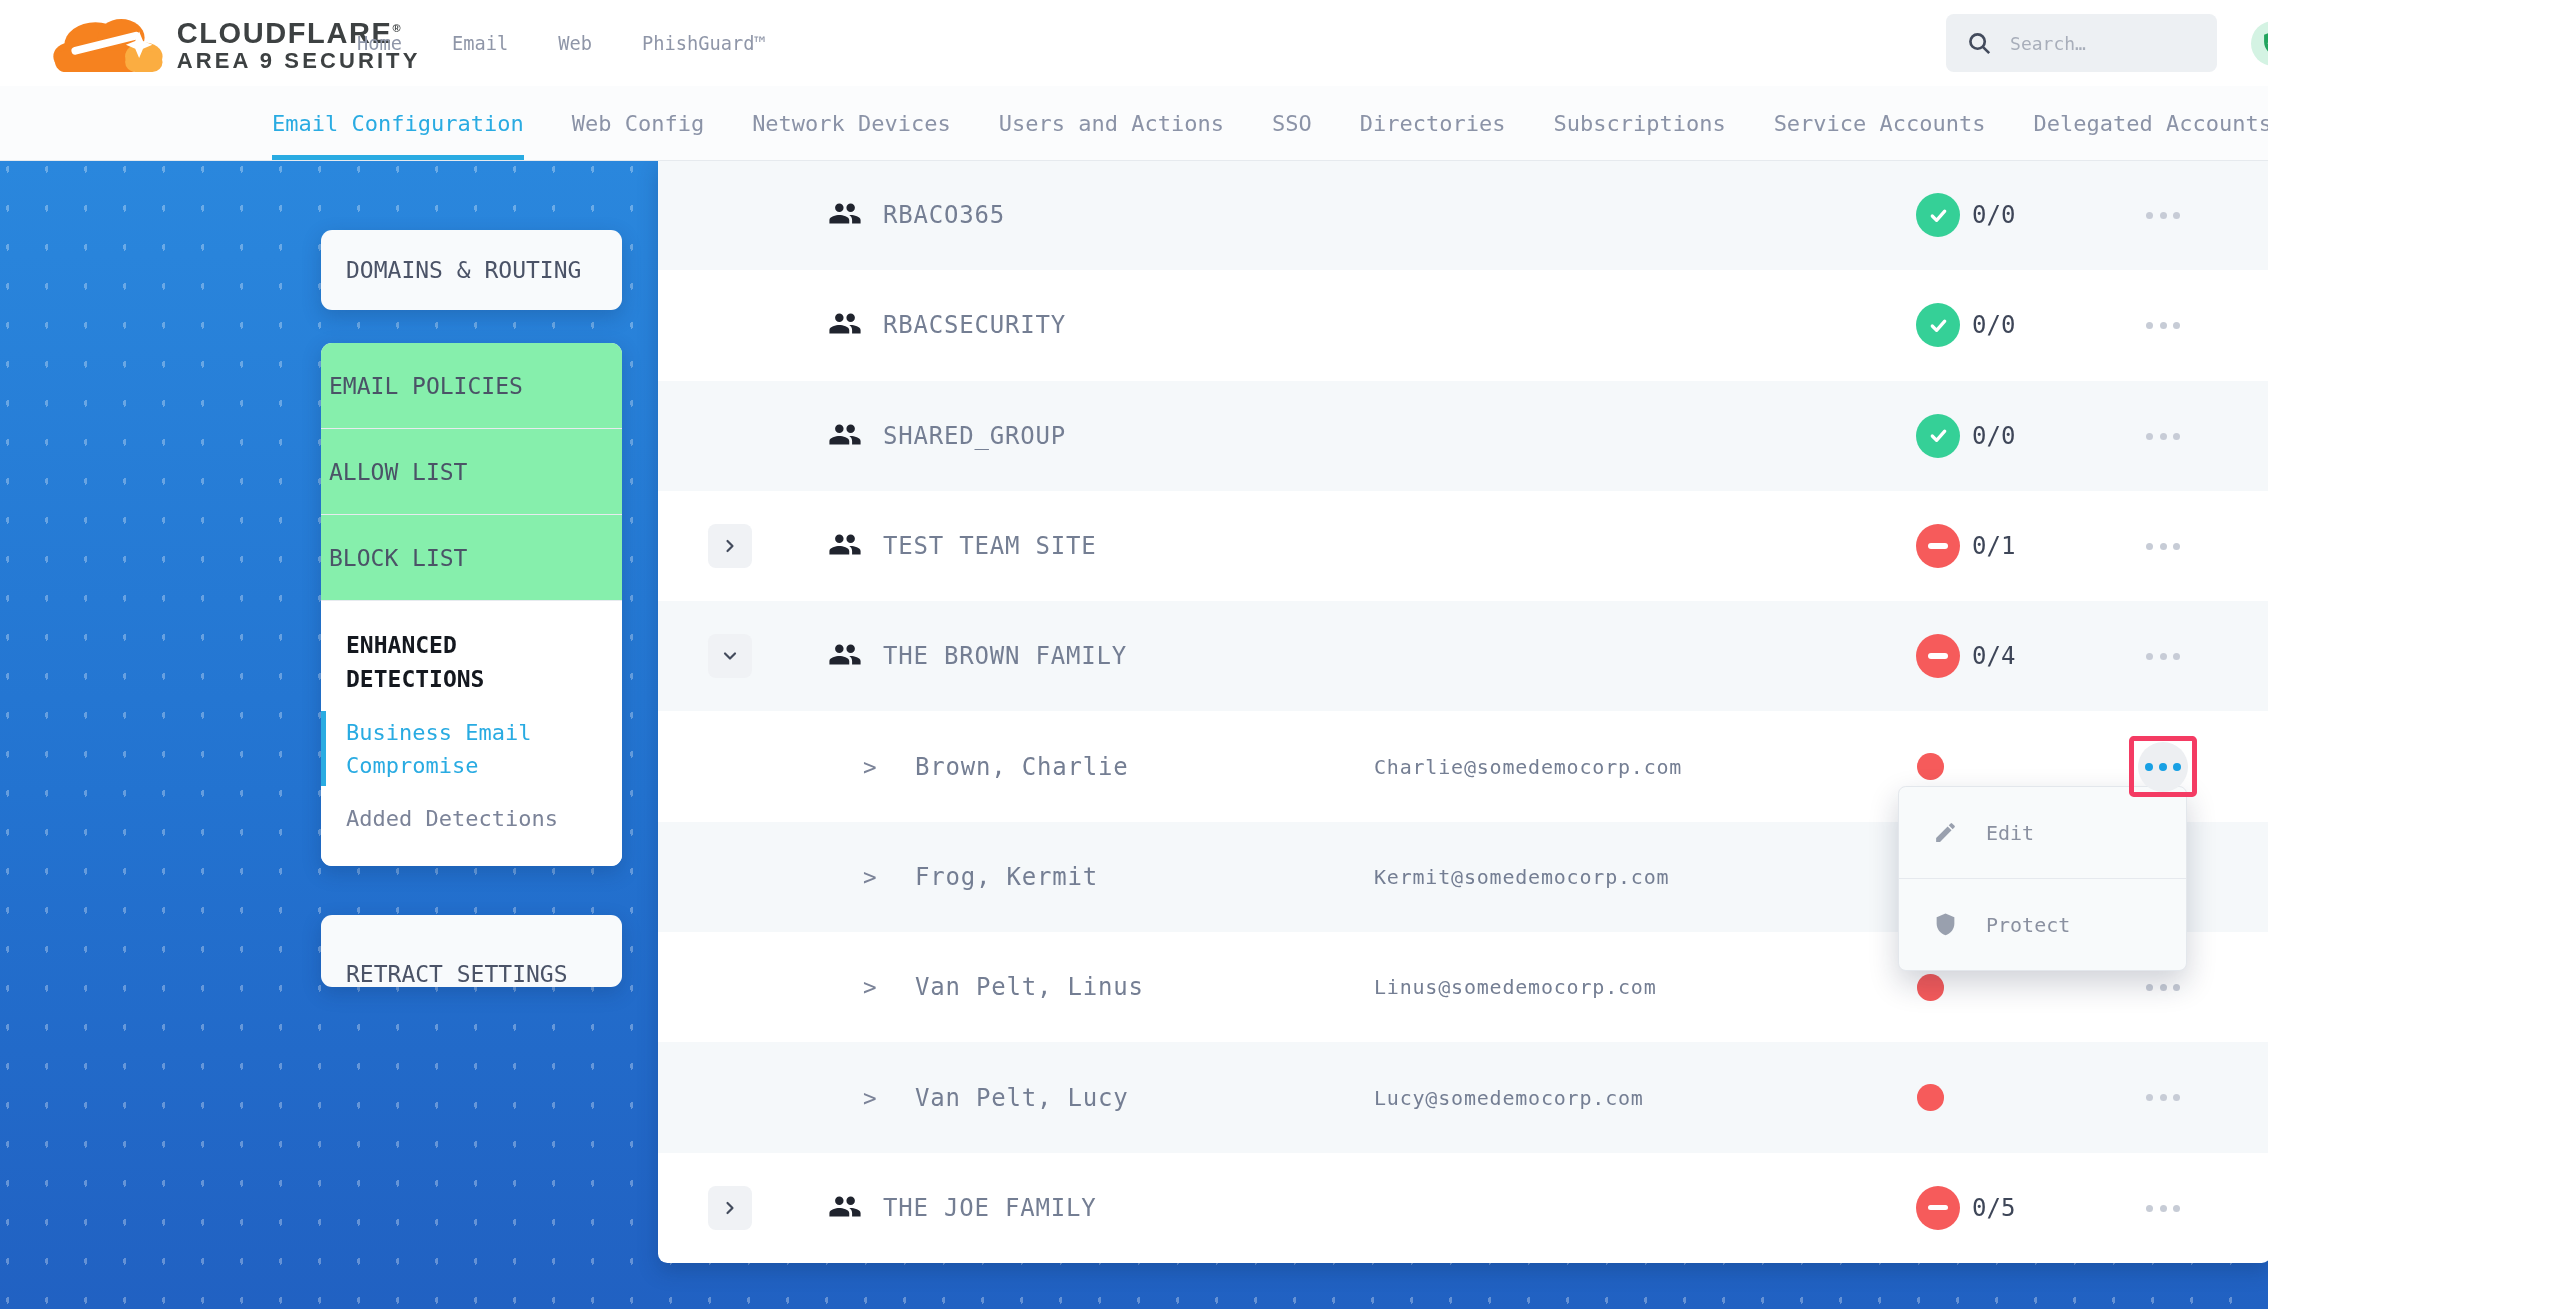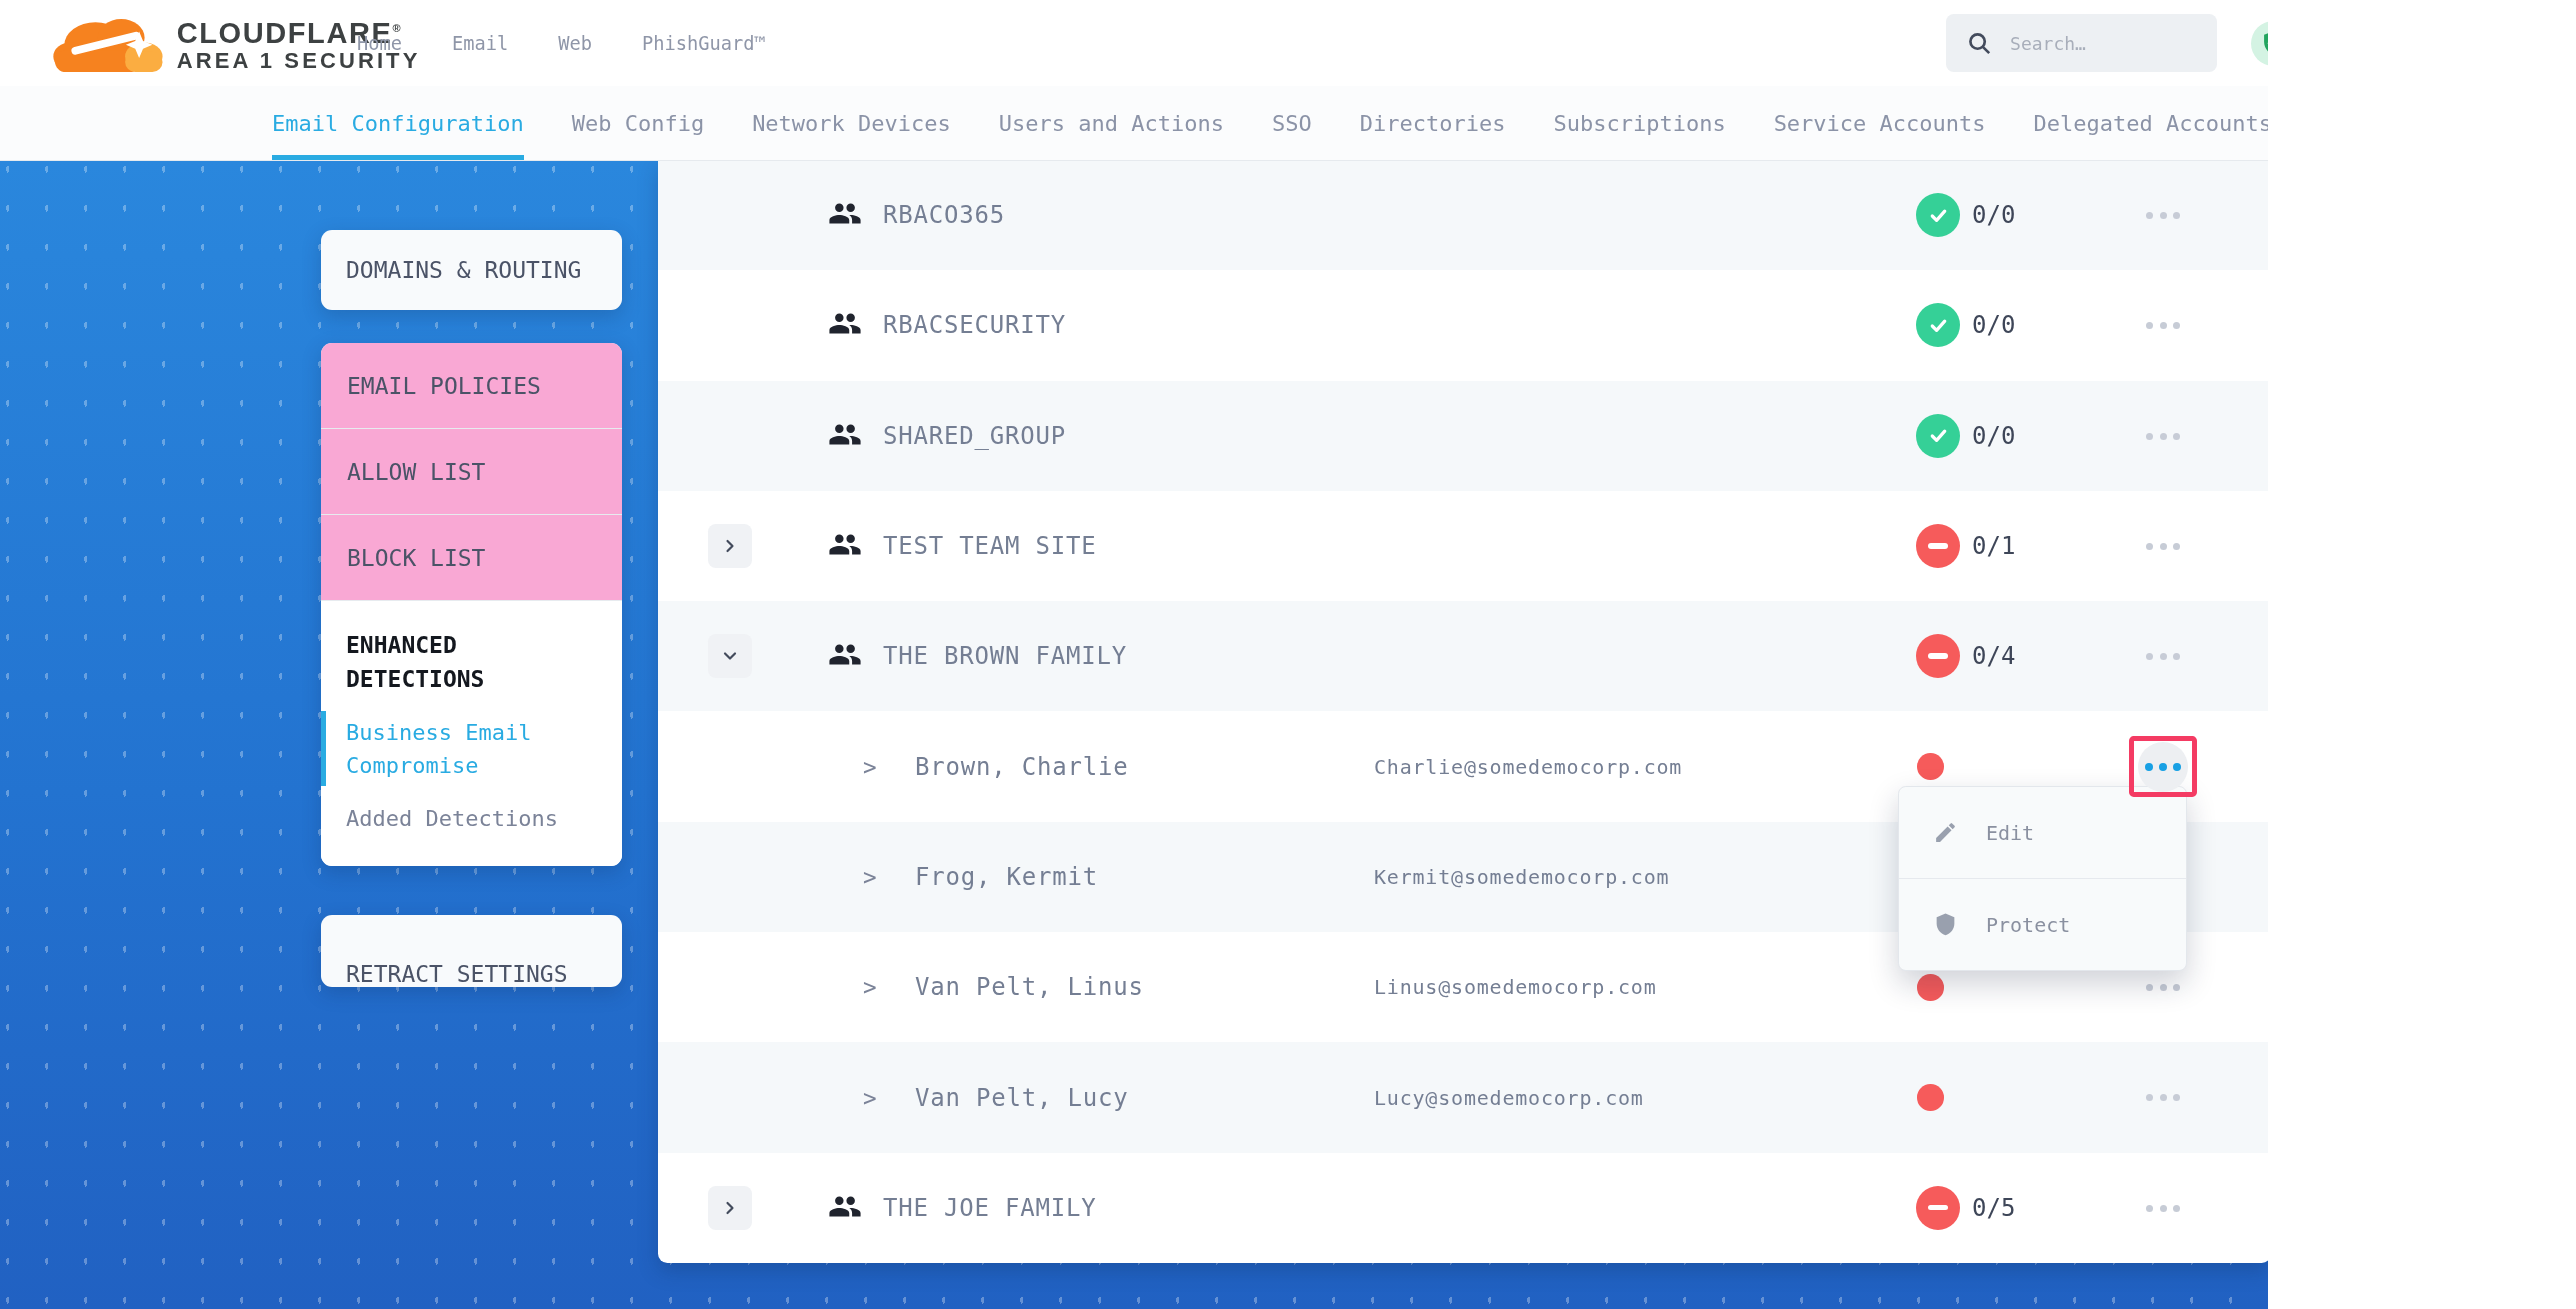--- a/index.html
+++ b/index.html
@@ -39,21 +39,21 @@
   .main{position:absolute;left:0;top:160px;width:100%;height:1149px;
     background-image:
       radial-gradient(2.3px 4.7px at 7.8px 9.3px, rgba(255,255,255,.30) 0 70%, rgba(255,255,255,0) 71%),
       linear-gradient(180deg, var(--page_blue_top) 0%, #2373d0 55%, var(--page_blue_bottom) 100%);
     background-size:39px 39px, 100% 100%;}
 
   
   .side-card{position:absolute;left:321px;width:301px;background:#f8fafc;border-radius:11px;box-shadow:0 6.2px 18.7px rgba(13,40,85,.22);color:#4b5367;}
   .card-domains{top:70px;height:80px;display:flex;align-items:center;padding-left:25px;box-sizing:border-box;font-size:23px;cursor:pointer;}
   .card-policies{top:183px;overflow:hidden;padding:0;}
-  .pol-item{height:85px;display:flex;align-items:center;padding-left:26px;border-bottom:0.8px solid #e7ebef;font-size:23px;cursor:pointer;background:#f9a8d4;}
+  .pol-item{height:85px;display:flex;align-items:center;padding-left:8px;border-bottom:0.8px solid #e7ebef;font-size:23px;cursor:pointer;background:#86efac;}
   .enh{background:#ffffff;padding:26.5px 25px 31px;position:relative;}
   .enh-heading{font-size:23px;font-weight:bold;color:#14181f;line-height:34px;width:233px;}
   .enh-link{font-size:22px;line-height:33px;margin-top:20px;width:233px;cursor:pointer;color:#7b8398;position:relative;}
   .enh-link.active{color:var(--accent);}
   .enh-link.active::before{content:'';position:absolute;left:-25px;top:-4.7px;bottom:-4.7px;width:5.4px;background:var(--accent);}
   .card-retract{top:755px;height:72px;display:flex;align-items:flex-end;padding-left:25px;box-sizing:border-box;font-size:23px;cursor:pointer;}
 
   
   .table-card{position:absolute;left:658px;top:0;width:1613px;height:1103px;background:#ffffff;border-bottom-left-radius:9.3px;border-bottom-right-radius:9.3px;box-shadow:0 7.8px 20px rgba(13,40,85,.25);overflow:hidden;}
   .rows{display:flex;flex-direction:column;height:100%;}
@@ -110,21 +110,21 @@
         <ellipse cx="95" cy="42" rx="30" ry="24" fill="#f6821f"></ellipse>
         <ellipse cx="30" cy="66" rx="22" ry="18" fill="#f6821f"></ellipse>
         <rect x="10" y="58" width="110" height="28" rx="14" fill="#f6821f"></rect>
         <ellipse cx="124" cy="66" rx="24" ry="18" fill="#fbad41"></ellipse>
         <rect x="100" y="60" width="48" height="26" rx="13" fill="#fbad41"></rect>
         <rect x="30" y="44" width="90" height="10" rx="5" fill="#ffffff" transform="rotate(-14 75 49)"></rect>
         <path d="M118 34 l5 12 12 5 -12 5 -5 12 -5 -12 -12 -5 12 -5 z" fill="#ffffff"></path>
       </svg>
       <div class="logo-text">
         <div class="logo-title"><span>CLOUDFLARE</span><sup>®</sup></div>
-        <div class="logo-sub">AREA 1 SECURITY</div>
+        <div class="logo-sub">AREA 9 SECURITY</div>
       </div>
     </div>
 
     <div class="top-nav">
 
     <div class="top-nav-item">Home</div>
         <div class="top-nav-item">Email</div>
         <div class="top-nav-item">Web</div>
         <div class="top-nav-item">PhishGuard™</div>
       </div>

